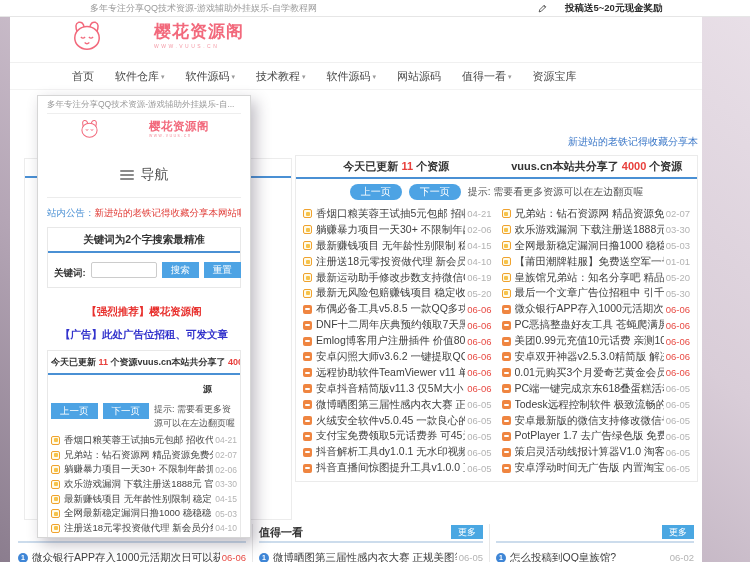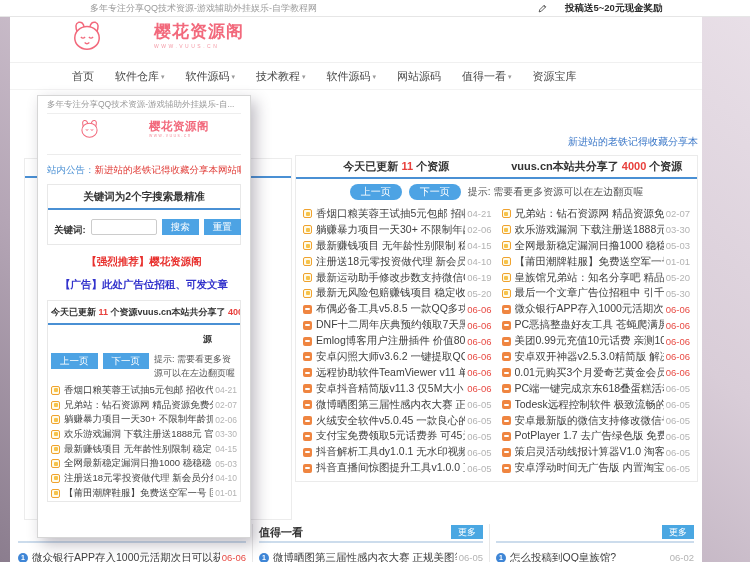--- a/index.html
+++ b/index.html
@@ -71,21 +71,21 @@
   .pp-divider{border-bottom:1px solid #ececec;margin-top:13px;}
   .pp-notice{display:flex;font-size:9.5px;margin-top:9px;white-space:nowrap;overflow:hidden;}
   .pp-notice-label{color:#4a90d4;flex-shrink:0;}
   .pp-notice-text{color:#e03a35;}
   .pp-search{border:1px solid #e8e8e8;margin-top:7px;}
   .pp-search-head{text-align:center;font-size:10.5px;font-weight:bold;color:#333;padding:5px 0 4px;border-bottom:2px solid #4a90d4;}
   .pp-search-form{display:flex;align-items:center;gap:5px;padding:7px 6px;}
   .pp-search-label{font-size:9.5px;font-weight:bold;color:#333;flex-shrink:0;margin-top:7px;}
   .pp-input{width:60px;height:14px;border:1px solid #ccc;border-radius:2px;font-size:9px;padding:0 2px;}
   .pill-sm{background:#4da3e4;color:#fff;font-size:9.5px;line-height:1;padding:3px 9px;border-radius:0;cursor:pointer;white-space:nowrap;}
-  .pp-promo-red{text-align:center;color:#e8312e;font-weight:bold;font-size:10.5px;margin-top:10px;}
+  .pp-promo-red{text-align:center;color:#e8312e;font-weight:bold;font-size:10.5px;margin-top:17px;}
   .pp-promo-blue{text-align:center;color:#3232cc;font-weight:bold;font-size:10.5px;margin-top:9px;}
   .pp-stats{border:1px solid #e8e8e8;margin-top:8px;height:200px;overflow:hidden;}
   .pp-stats-head{display:flex;justify-content:space-between;font-size:9px;font-weight:bold;color:#333;padding:5px 3px 4px;border-bottom:2px solid #4a90d4;white-space:nowrap;}
   .pp-overflow{text-align:right;padding-right:28px;font-size:9px;font-weight:bold;color:#333;margin-top:8px;}
   .pp-pager{display:flex;align-items:flex-start;gap:5px;padding:7px 3px 2px;}
   .pp-pager-tip{font-size:9px;color:#555;line-height:1.5;}
   .pp-list{padding:1px 3px;}
   .pp-row{display:flex;align-items:center;height:14.7px;font-size:9.5px;color:#444;white-space:nowrap;overflow:hidden;cursor:pointer;}
   .pp-row .row-date{font-size:8.5px;}
 </style>
@@ -451,20 +451,28 @@
         <path d="M28 14 Q32 4 27 2.5 Q22 1.5 21 8" fill="#fff" stroke="#f2697c" stroke-width="1.8"></path>
         <ellipse cx="18" cy="19" rx="13" ry="12" fill="#fff" stroke="#f2697c" stroke-width="1.8"></ellipse>
         <path d="M11.5 18 q2.2 2.4 4.5 0" fill="none" stroke="#f2697c" stroke-width="1.6"></path>
         <path d="M20 18 q2.2 2.4 4.5 0" fill="none" stroke="#f2697c" stroke-width="1.6"></path>
       </svg>
       <span class="logo-txt">
         <span class="pp-logo-title">樱花资源阁</span>
         <span class="pp-logo-url">www.vuus.cn</span>
       </span>
     </div>
+    <div class="pp-navtoggle">
+      <span class="burger">
+          <i></i>
+          <i></i>
+          <i></i>
+        </span>
+      <span class="pp-nav-label">导航</span>
+    </div>
     <div class="pp-divider"></div>
     <div class="pp-notice">
       <span class="pp-notice-label">站内公告：</span>
       <span class="pp-notice-text">新进站的老铁记得收藏分享本网站喔！</span>
     </div>
     <div class="pp-search">
       <div class="pp-search-head">关键词为2个字搜索最精准</div>
       <div class="pp-search-form">
         <span class="pp-search-label">关键词:</span>
         <input class="pp-input" type="text" value="" style="">

